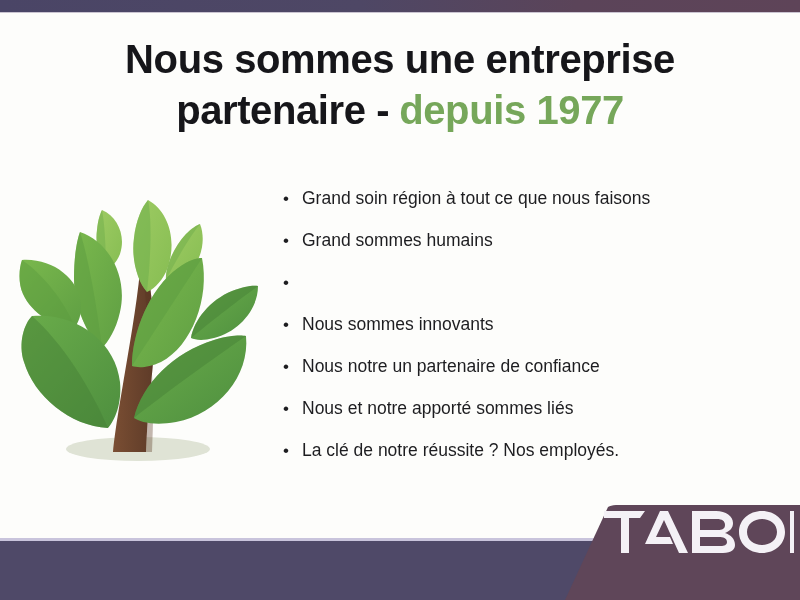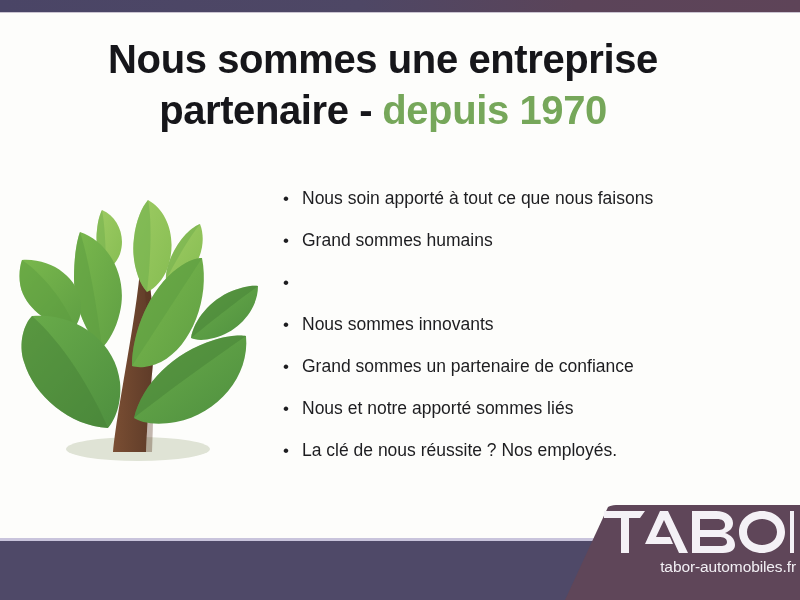--- a/index.html
+++ b/index.html
@@ -38,21 +38,21 @@
     left: 0;
     top: 12px;
     width: 800px;
     height: 1px;
     background: rgba(160,150,175,0.55);
   }
 
   
   #headline {
     position: absolute;
-    left: 23px;
+    left: 40px;
     top: 34px;
     width: 720px;
     text-align: center;
     font-size: 40px;
     font-weight: bold;
     line-height: 1.28;
     color: #16161a;
     letter-spacing: -0.4px;
     white-space: nowrap;
   }
@@ -167,57 +167,57 @@
 </head>
 <body>
 
 <div id="slide">
 
   <div id="top-bar"></div>
   <div id="top-bar-hairline"></div>
 
   <div id="headline">
     <span class="ln">Nous sommes une entreprise</span>
-    <span class="ln"><span>partenaire -</span><span class="hl-gap"></span><span class="hl-green">depuis 1970</span></span>
+    <span class="ln"><span>partenaire -</span><span class="hl-gap"></span><span class="hl-green">depuis 1977</span></span>
   </div>
 
   <div id="bullets">
 
     <div class="bullet-row">
       <span class="bullet-dot">•</span>
-      <span class="bullet-text">Nous soin apporté à tout ce que nous faisons</span>
+      <span class="bullet-text">Grand soin région à tout ce que nous faisons</span>
     </div>
 
     <div class="bullet-row">
       <span class="bullet-dot">•</span>
       <span class="bullet-text">Grand sommes humains</span>
     </div>
 
     <div class="bullet-row">
       <span class="bullet-dot">•</span>
     </div>
 
     <div class="bullet-row">
       <span class="bullet-dot">•</span>
       <span class="bullet-text">Nous sommes innovants</span>
     </div>
 
     <div class="bullet-row">
       <span class="bullet-dot">•</span>
-      <span class="bullet-text">Grand sommes un partenaire de confiance</span>
+      <span class="bullet-text">Nous notre un partenaire de confiance</span>
     </div>
 
     <div class="bullet-row">
       <span class="bullet-dot">•</span>
       <span class="bullet-text">Nous et notre apporté sommes liés</span>
     </div>
 
     <div class="bullet-row">
       <span class="bullet-dot">•</span>
-      <span class="bullet-text">La clé de nous réussite ? Nos employés.</span>
+      <span class="bullet-text">La clé de notre réussite ? Nos employés.</span>
     </div>
 
   </div>
 
   <div id="tree-illustration">
     <svg viewBox="0 0 246 300" xmlns="http://www.w3.org/2000/svg">
       <defs>
         <linearGradient id="lfA" x1="0" y1="0" x2="1" y2="1">
           <stop offset="0%" stop-color="#9ecb63"></stop>
             <stop offset="100%" stop-color="#86bd52"></stop>
@@ -307,15 +307,14 @@
         <path d="M56 0 L64 0 L84 42 L75 42 L60 9 L52 26 L66 26 L69 33 L41 33 Z"></path>
 
         <path d="M88 0 L112 0 C122 0 129 5 129 12 C129 17 126 20 121 22 C127 24 131 28 131 34 C131 38 128 42 119 42 L88 42 L88 35 L117 35 C120 35 123 34 123 31 C123 27 119 26 115 26 L88 26 L88 19 L114 19 C118 19 121 18 121 14 C121 10 118 8 113 8 L96 8 L96 42 L88 42 Z"></path>
 
         <path d="M158 0 C171 0 181 9 181 21 C181 33 171 42 158 42 C145 42 135 33 135 21 C135 9 145 0 158 0 Z M158 8 C150 8 143 13 143 21 C143 29 150 34 158 34 C166 34 173 29 173 21 C173 13 166 8 158 8 Z"></path>
 
         <path d="M186 0 L190 0 L190 42 L186 42 Z"></path>
       </g>
     </svg>
   </div>
-  <div id="logo-tagline">tabor-automobiles.fr</div>
 
 </div>
 
 </body></html>

